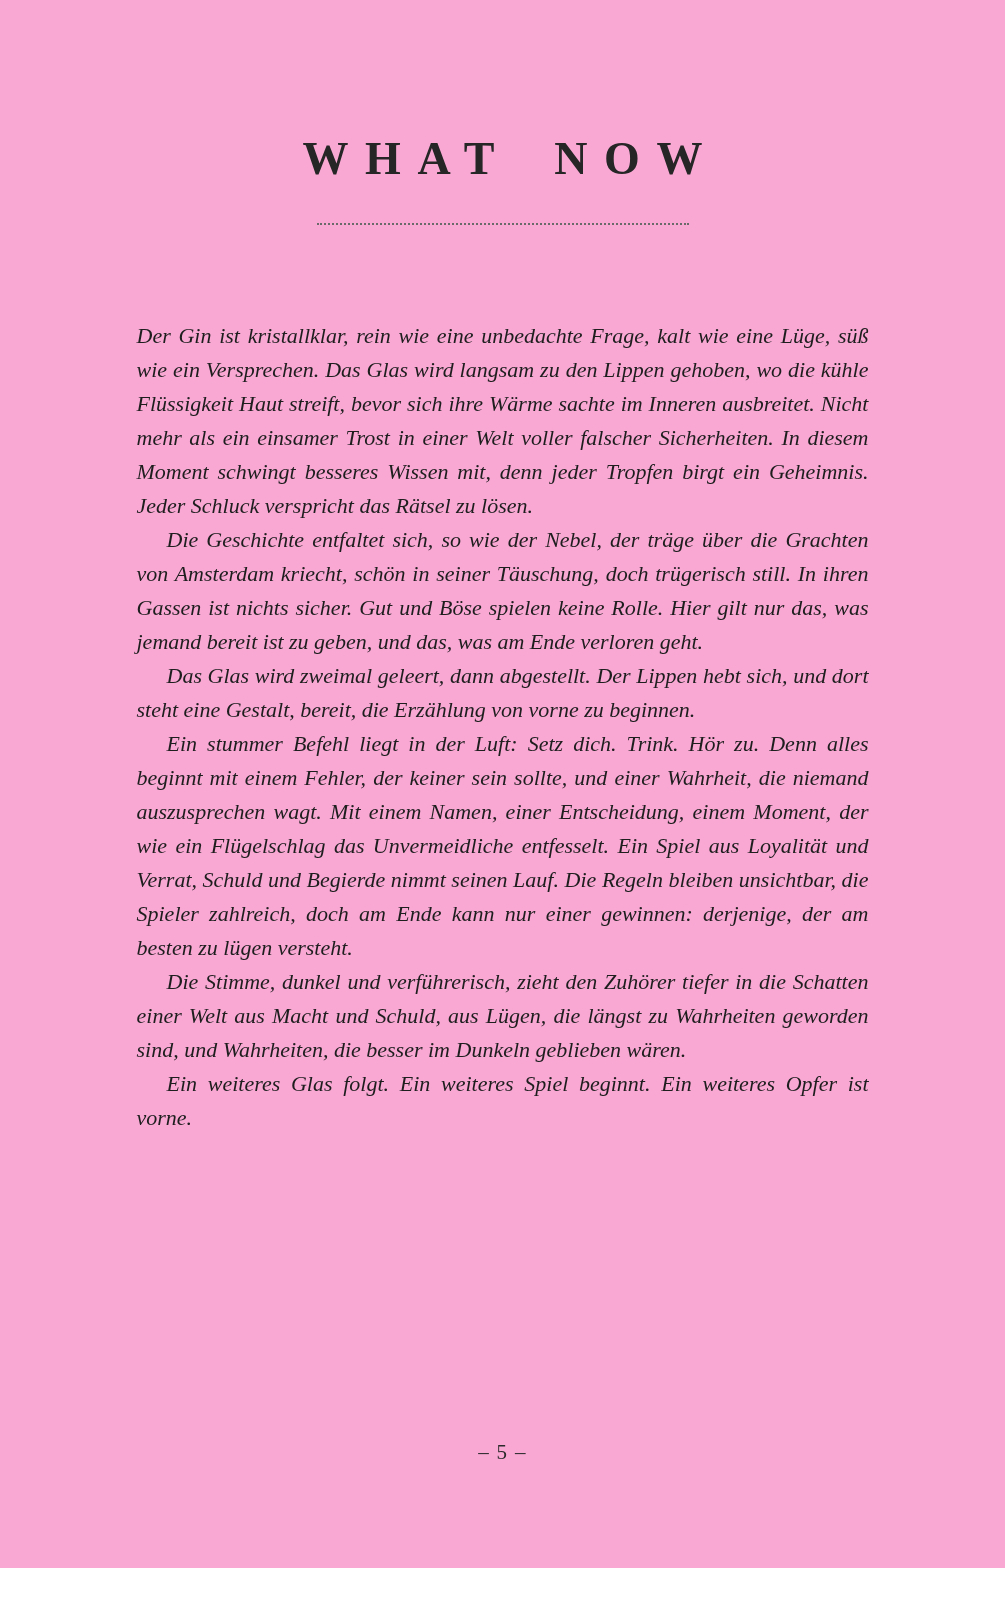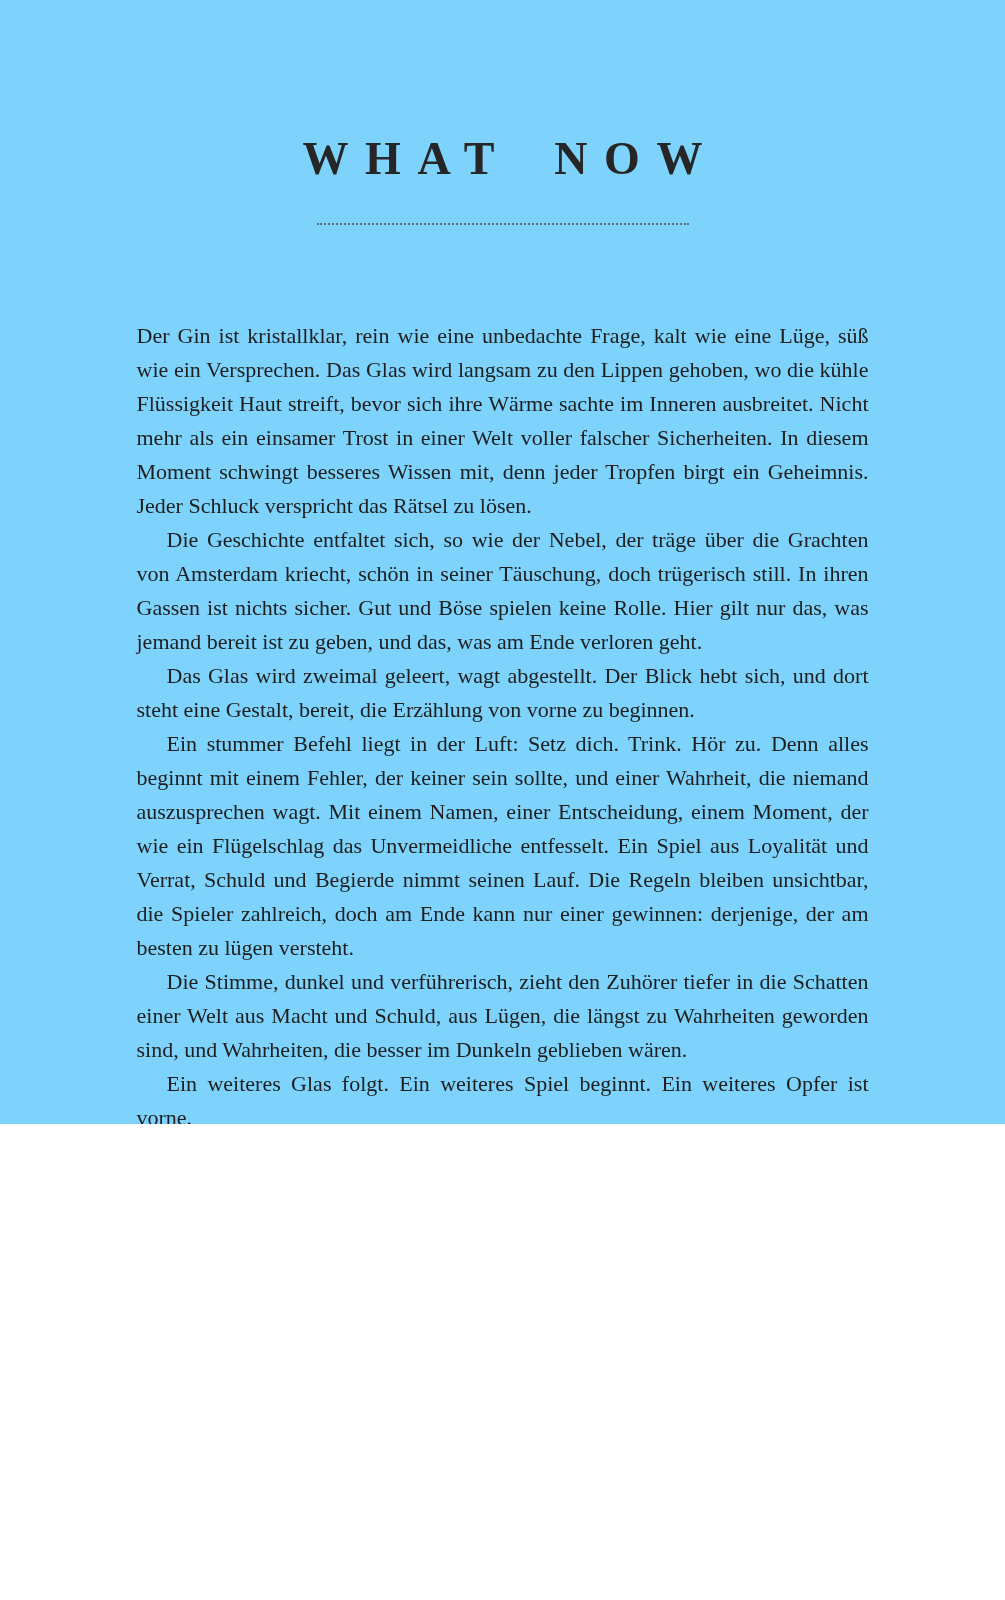--- a/index.html
+++ b/index.html
@@ -3,23 +3,23 @@
 <meta charset="utf-8">
 <style>
   html, body {
     margin: 0;
     padding: 0;
     background: #ffffff;
   }
   .page {
     position: relative;
     width: 1005px;
-    height: 1124px;
+    height: 1568px;
     margin: 0 auto;
-    background: #7dd3fc;
+    background: #f9a8d4;
     font-family: "Liberation Serif", "DejaVu Serif", serif;
     color: #1e1e1e;
     overflow: hidden;
   }
   .chapter-title {
     margin: 0;
     padding-top: 132px;
     text-align: center;
     font-size: 46px;
     font-weight: 600;
@@ -38,20 +38,21 @@
     width: 732px;
     margin: 94px auto 0 auto;
     font-size: 22px;
     line-height: 34px;
     text-align: justify;
     color: #1e1e1e;
   }
   .body-text p {
     margin: 0;
     padding: 0;
+    font-style: italic;
   }
   .body-text p.indent {
     text-indent: 30px;
   }
   .page-number {
     position: absolute;
     left: 0;
     right: 0;
     top: 1440px;
     text-align: center;
@@ -65,21 +66,21 @@
 
 <div class="page">
 
   <h1 class="chapter-title">WHAT NOW</h1>
 
   <div class="dotted-rule"></div>
 
   <div class="body-text">
     <p>Der Gin ist kristallklar, rein wie eine unbedachte Frage, kalt wie eine Lüge, süß wie ein Versprechen. Das Glas wird langsam zu den Lippen gehoben, wo die kühle Flüssigkeit Haut streift, bevor sich ihre Wärme sachte im Inneren ausbreitet. Nicht mehr als ein einsamer Trost in einer Welt voller falscher Sicherheiten. In diesem Moment schwingt besseres Wissen mit, denn jeder Tropfen birgt ein Geheimnis. Jeder Schluck verspricht das Rätsel zu lösen.</p>
     <p class="indent">Die Geschichte entfaltet sich, so wie der Nebel, der träge über die Grachten von Amsterdam kriecht, schön in seiner Täuschung, doch trügerisch still. In ihren Gassen ist nichts sicher. Gut und Böse spielen keine Rolle. Hier gilt nur das, was jemand bereit ist zu geben, und das, was am Ende verloren geht.</p>
-    <p class="indent">Das Glas wird zweimal geleert, wagt abgestellt. Der Blick hebt sich, und dort steht eine Gestalt, bereit, die Erzählung von vorne zu beginnen.</p>
+    <p class="indent">Das Glas wird zweimal geleert, dann abgestellt. Der Lippen hebt sich, und dort steht eine Gestalt, bereit, die Erzählung von vorne zu beginnen.</p>
     <p class="indent">Ein stummer Befehl liegt in der Luft: Setz dich. Trink. Hör zu. Denn alles beginnt mit einem Fehler, der keiner sein sollte, und einer Wahrheit, die niemand auszusprechen wagt. Mit einem Namen, einer Entscheidung, einem Moment, der wie ein Flügelschlag das Unvermeidliche entfesselt. Ein Spiel aus Loyalität und Verrat, Schuld und Begierde nimmt seinen Lauf. Die Regeln bleiben unsichtbar, die Spieler zahlreich, doch am Ende kann nur einer gewinnen: derjenige, der am besten zu lügen versteht.</p>
     <p class="indent">Die Stimme, dunkel und verführerisch, zieht den Zuhörer tiefer in die Schatten einer Welt aus Macht und Schuld, aus Lügen, die längst zu Wahrheiten geworden sind, und Wahrheiten, die besser im Dunkeln geblieben wären.</p>
     <p class="indent">Ein weiteres Glas folgt. Ein weiteres Spiel beginnt. Ein weiteres Opfer ist vorne.</p>
   </div>
 
   <div class="page-number">– 5 –</div>
 
 </div>
 
 </body></html>

